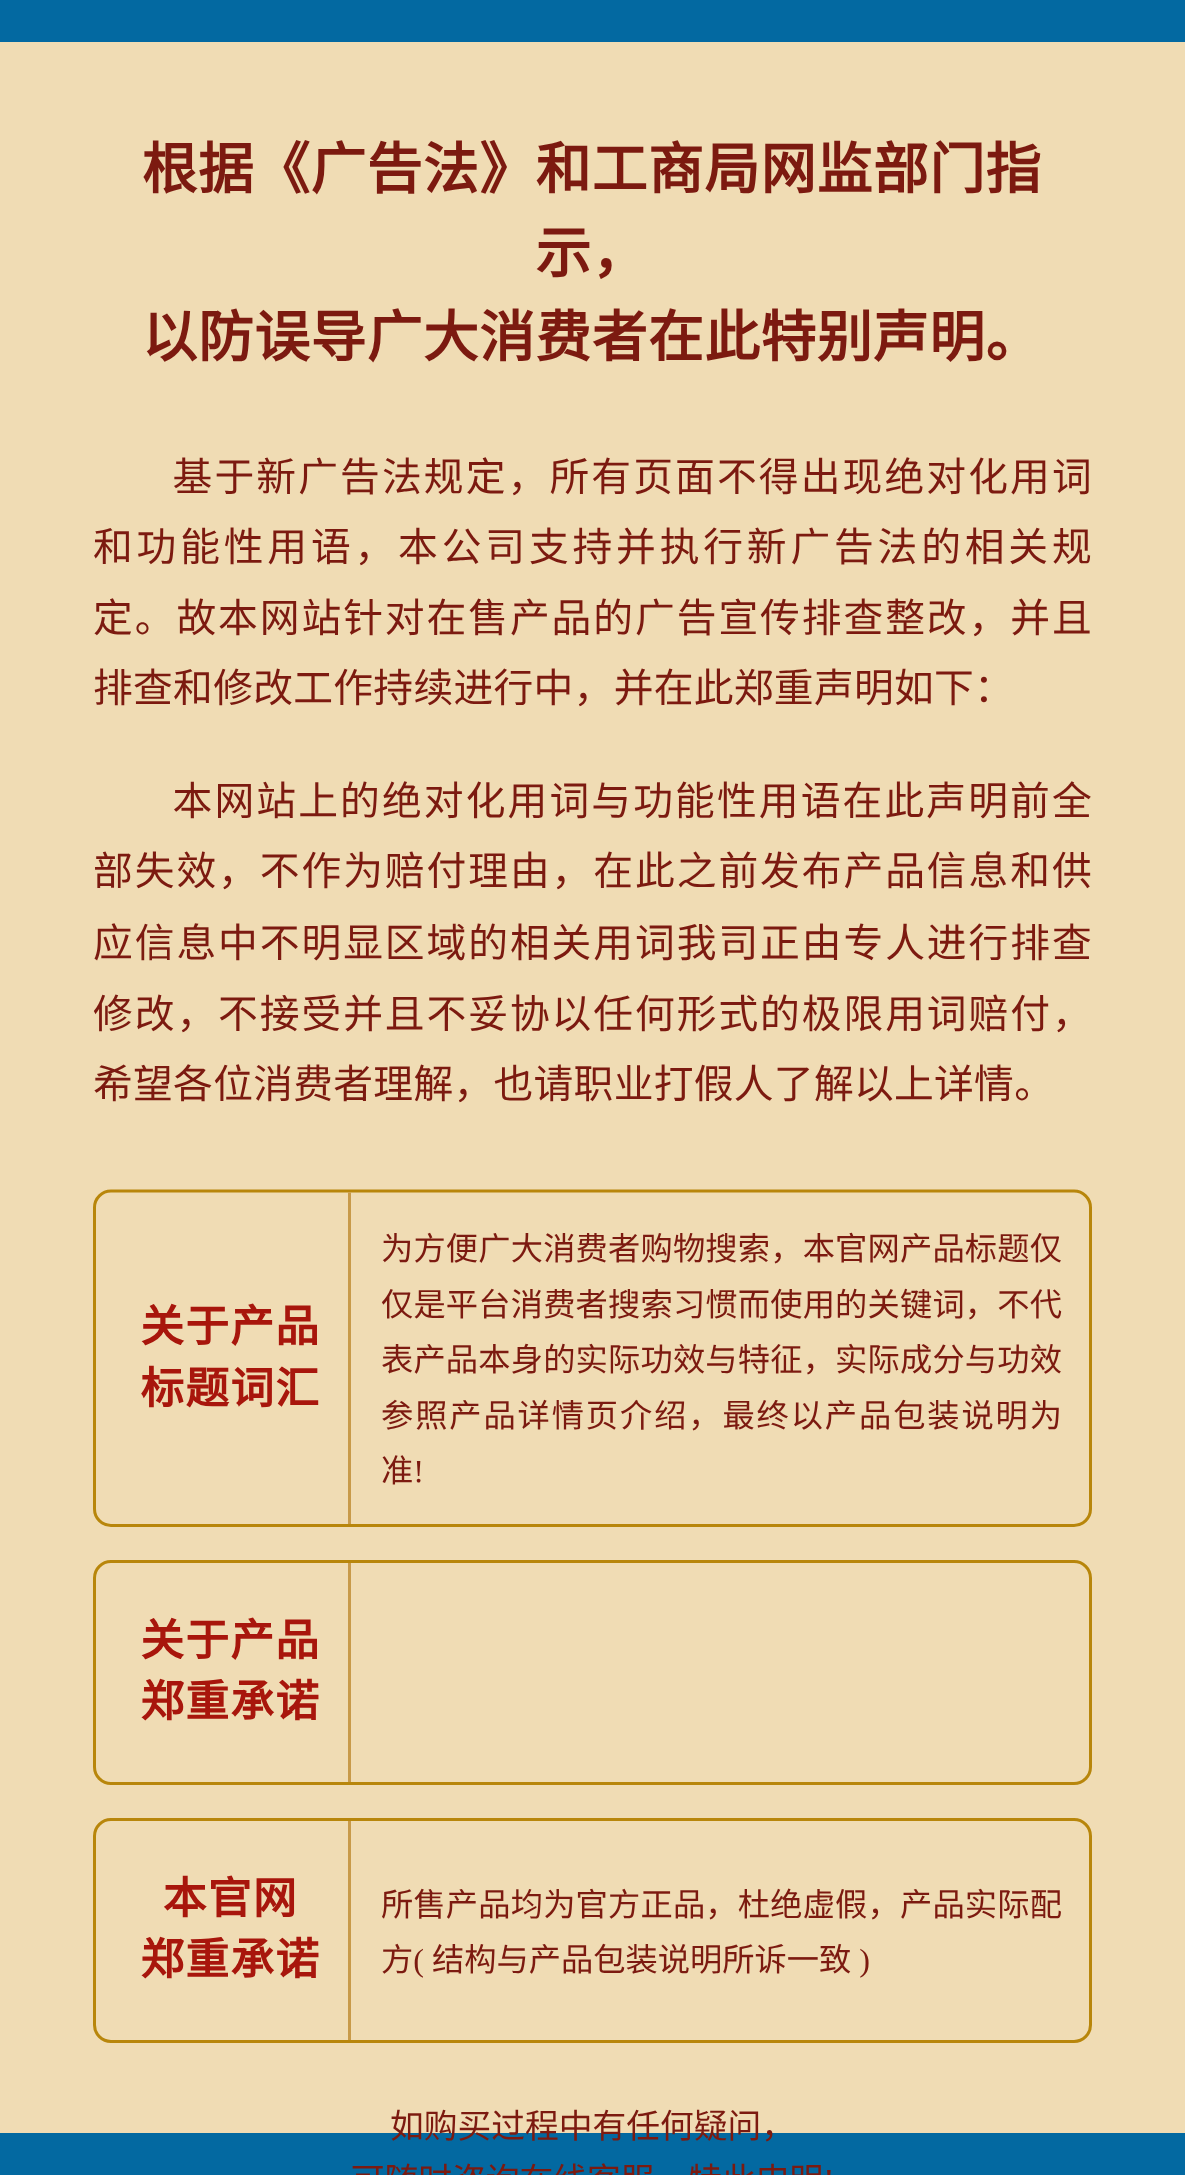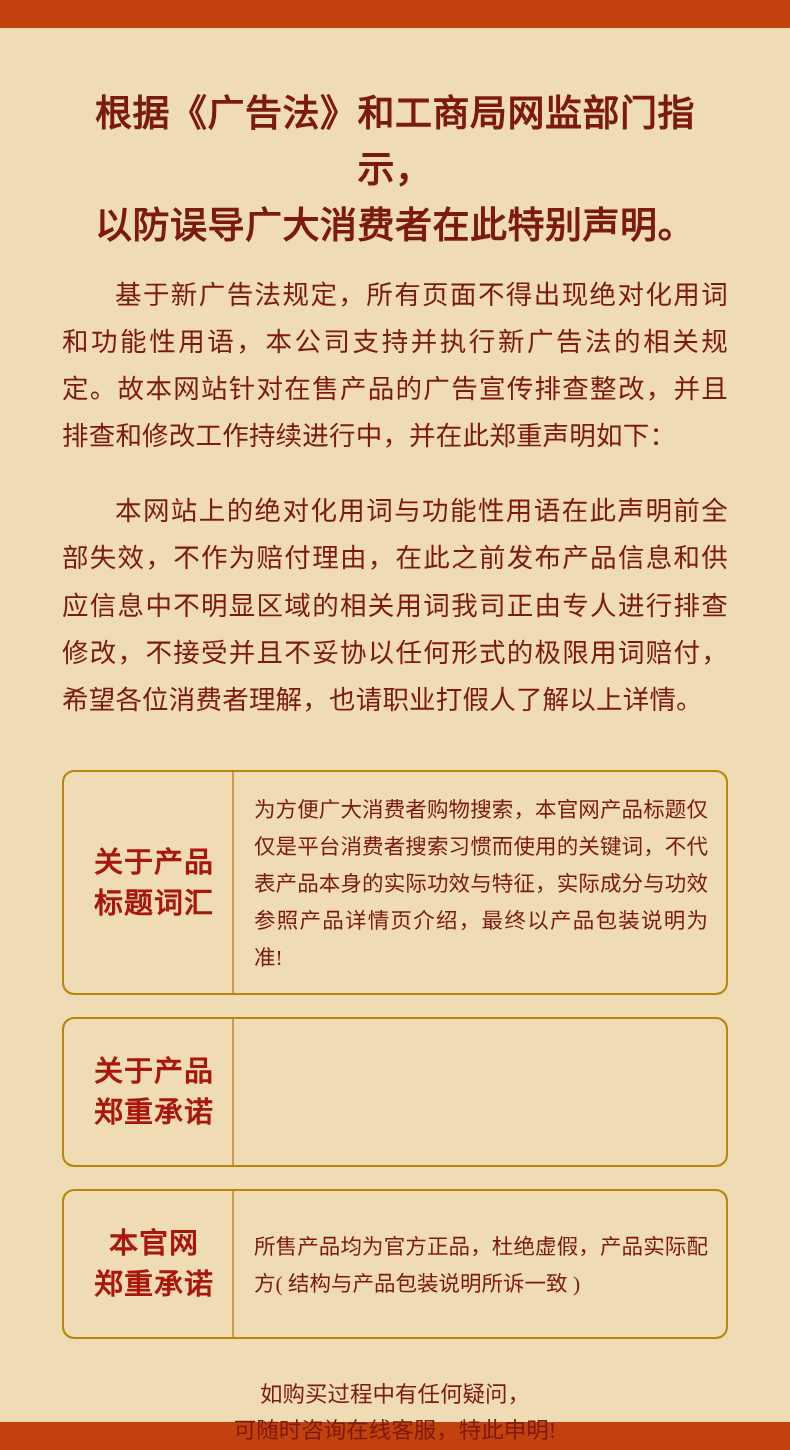--- a/index.html
+++ b/index.html
@@ -11,21 +11,21 @@
     height: 1450px;
     background: #ba2011;
     font-family: "Liberation Serif", "DejaVu Serif", serif;
     overflow: hidden;
   }
   .page {
     position: relative;
     width: 790px;
     height: 1450px;
     box-sizing: border-box;
-    background: #c2410c;
+    background: #0369a1;
     text-decoration: underline;
   }
   .inner {
     position: absolute;
     left: 0;
     top: 28px;
     width: 790px;
     height: 1394px;
     background: #f0dcb4;
     box-sizing: border-box;
@@ -42,21 +42,21 @@
   }
   .headline .l2 {
     display: block;
   }
   .body-block {
     color: #7c1a10;
     font-size: 26.5px;
     line-height: 1.78;
     text-align: justify;
     text-justify: inter-ideograph;
-    margin-top: 17px;
+    margin-top: 40px;
     letter-spacing: 0.2px;
   }
   .body-block p {
     margin: 0 0 28px 0;
     text-indent: 2em;
   }
   .body-block p:last-child {
     margin-bottom: 0;
   }
   .cards {

